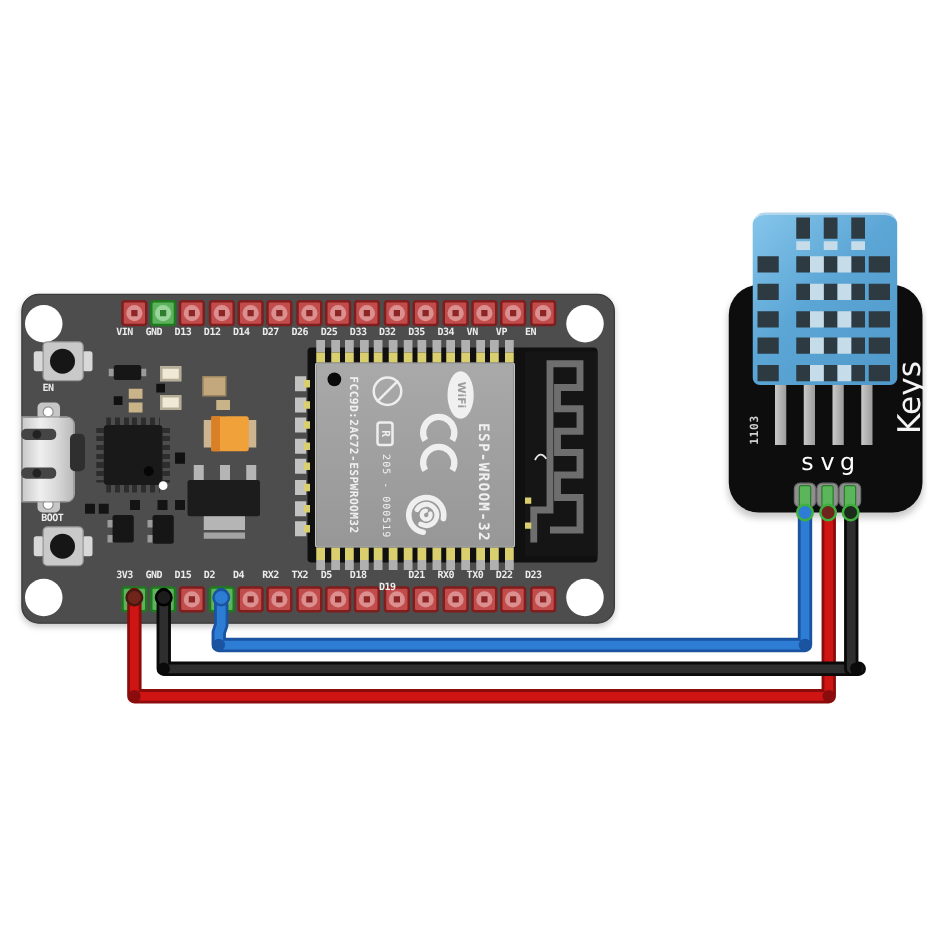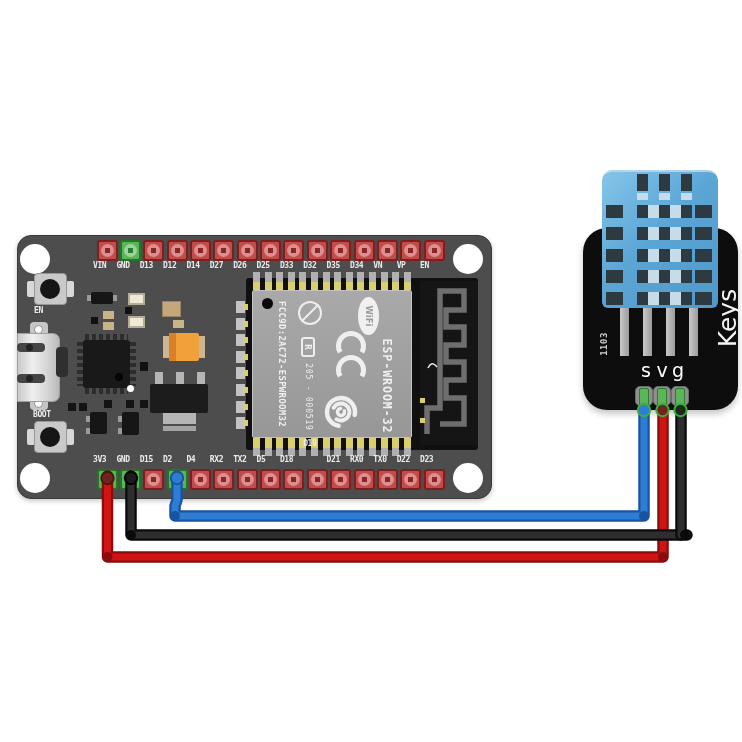--- a/index.html
+++ b/index.html
@@ -369,21 +369,21 @@
       <div class="pinlabel" style="position: absolute; left: 256.5px; top: 455px; width: 28px;">D5</div>
       <div class="pad red" style="position: absolute; left: 283.4px; top: 469px;">
         <div class="ring"></div>
         <div class="core"></div>
       </div>
       <div class="pinlabel" style="position: absolute; left: 279.9px; top: 455px; width: 28px;">D18</div>
       <div class="pad red" style="position: absolute; left: 306.7px; top: 469px;">
         <div class="ring"></div>
         <div class="core"></div>
       </div>
-      <div class="pinlabel" style="position: absolute; left: 303.2px; top: 439px; width: 28px;">D19</div>
+      <div class="pinlabel" style="position: absolute; left: 303.2px; top: 465px; width: 28px;">D19</div>
       <div class="pad red" style="position: absolute; left: 330.1px; top: 469px;">
         <div class="ring"></div>
         <div class="core"></div>
       </div>
       <div class="pinlabel" style="position: absolute; left: 326.6px; top: 455px; width: 28px;">D21</div>
       <div class="pad red" style="position: absolute; left: 353.5px; top: 469px;">
         <div class="ring"></div>
         <div class="core"></div>
       </div>
       <div class="pinlabel" style="position: absolute; left: 350px; top: 455px; width: 28px;">RX0</div>

